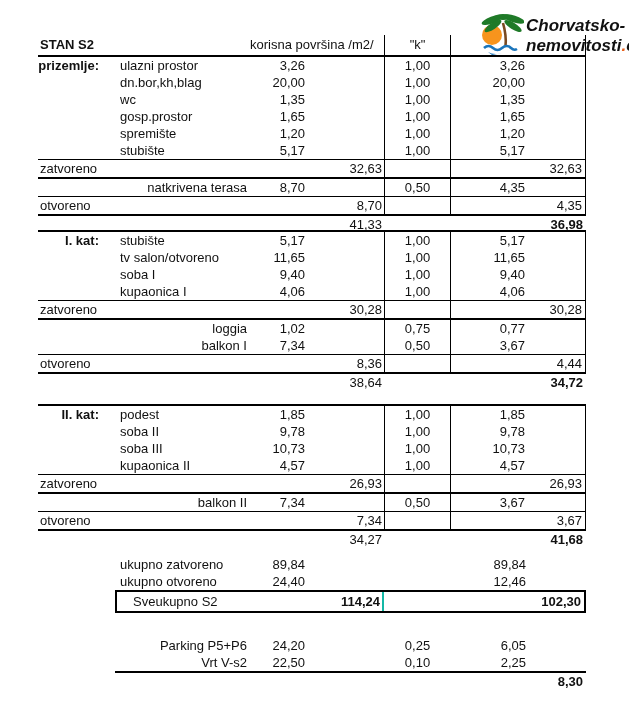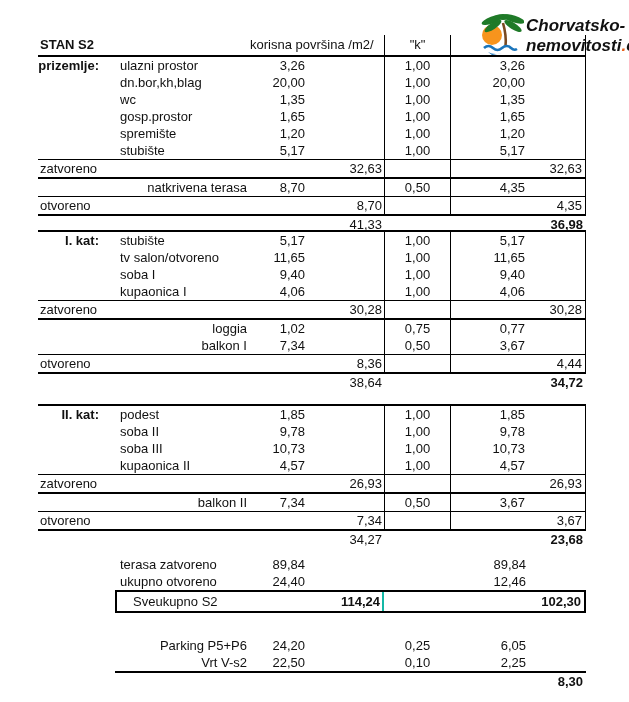--- a/index.html
+++ b/index.html
@@ -259,28 +259,28 @@
         <div class="hline"></div>
         <div class="row">
           <div class="cell lbl">otvoreno</div>
           <div class="cell sub num">7,34</div>
           <div class="cell k vl"></div>
           <div class="cell res2 num vr">3,67</div>
         </div>
         <div class="hline thick"></div>
         <div class="row">
           <div class="cell sub num">34,27</div>
-          <div class="cell res2 num b">23,68</div>
+          <div class="cell res2 num b">41,68</div>
         </div>
       </div>
   </div>
 
   <div class="sec" style="top:556px">
     <div class="row">
-      <div class="cell room">terasa zatvoreno</div>
+      <div class="cell room">ukupno zatvoreno</div>
       <div class="cell area num">89,84</div>
       <div class="cell res num">89,84</div>
     </div>
     <div class="row">
       <div class="cell room">ukupno otvoreno</div>
       <div class="cell area num">24,40</div>
       <div class="cell res num">12,46</div>
     </div>
     <div id="sumbox">
       <div class="left">

